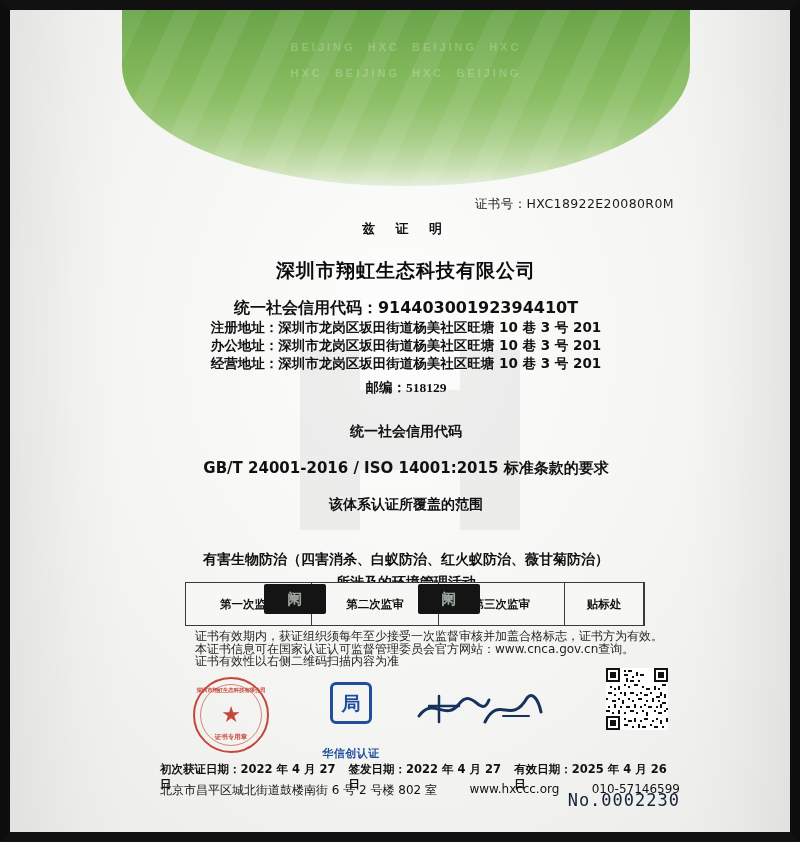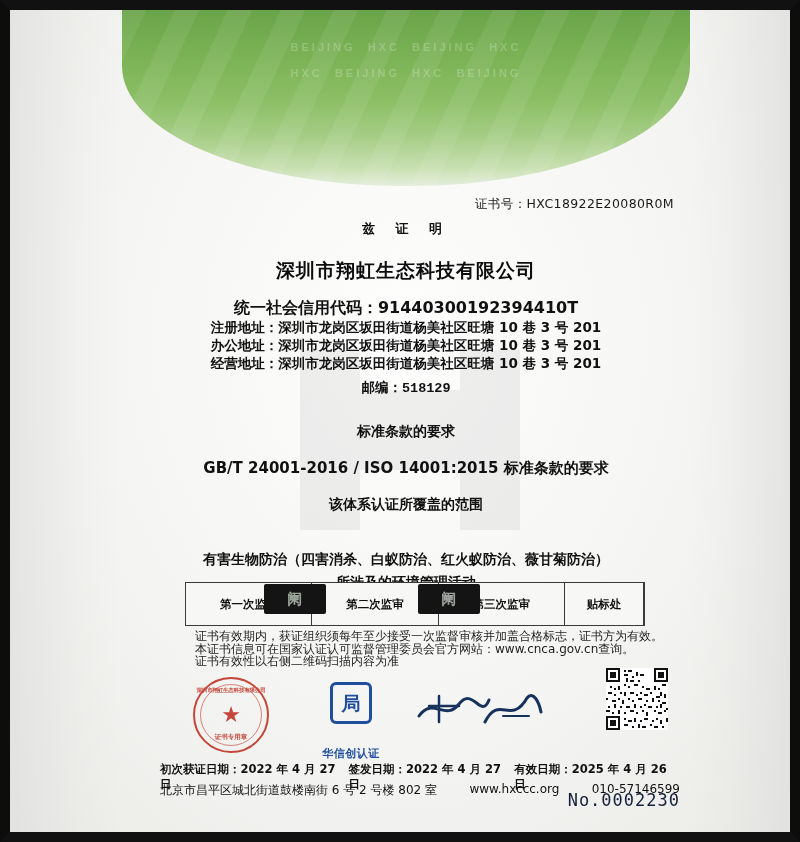--- a/index.html
+++ b/index.html
@@ -136,21 +136,21 @@
   .addr-line {
     margin-top: 0;
     font-size: 13.5px;
     font-weight: bold;
     font-family: "DejaVu Sans", sans-serif;
   }
   .postcode {
     margin-top: 6px;
     font-size: 13.5px;
     font-weight: bold;
-    font-family: Liberation Mono, monospace;
+    font-family: Liberation Serif, serif;
   }
   .conform {
     margin-top: 26px;
     font-size: 14px;
     font-weight: bold;
     font-family: "DejaVu Sans", sans-serif;
   }
   .standard {
     margin-top: 18px;
     font-size: 15px;
@@ -368,21 +368,21 @@
     </div>
 
     <div class="body-area">
       <div class="row-center hereby">兹 证 明</div>
       <div class="row-center company">深圳市翔虹生态科技有限公司</div>
       <div class="row-center credit-code">统一社会信用代码：91440300192394410T</div>
       <div class="row-center addr-line">注册地址：深圳市龙岗区坂田街道杨美社区旺塘 10 巷 3 号 201</div>
       <div class="row-center addr-line">办公地址：深圳市龙岗区坂田街道杨美社区旺塘 10 巷 3 号 201</div>
       <div class="row-center addr-line">经营地址：深圳市龙岗区坂田街道杨美社区旺塘 10 巷 3 号 201</div>
       <div class="row-center postcode">邮编：518129</div>
-      <div class="row-center conform">标准条款的要求</div>
+      <div class="row-center conform">统一社会信用代码</div>
       <div class="row-center standard">GB/T 24001-2016 / ISO 14001:2015 标准条款的要求</div>
       <div class="row-center scope-title">该体系认证所覆盖的范围</div>
       <div class="row-center scope-body">
         <div>有害生物防治（四害消杀、白蚁防治、红火蚁防治、薇甘菊防治）</div>
         <div>所涉及的环境管理活动</div>
       </div>
     </div>
 
     <div class="surv-table">
       <div class="surv-cell">

